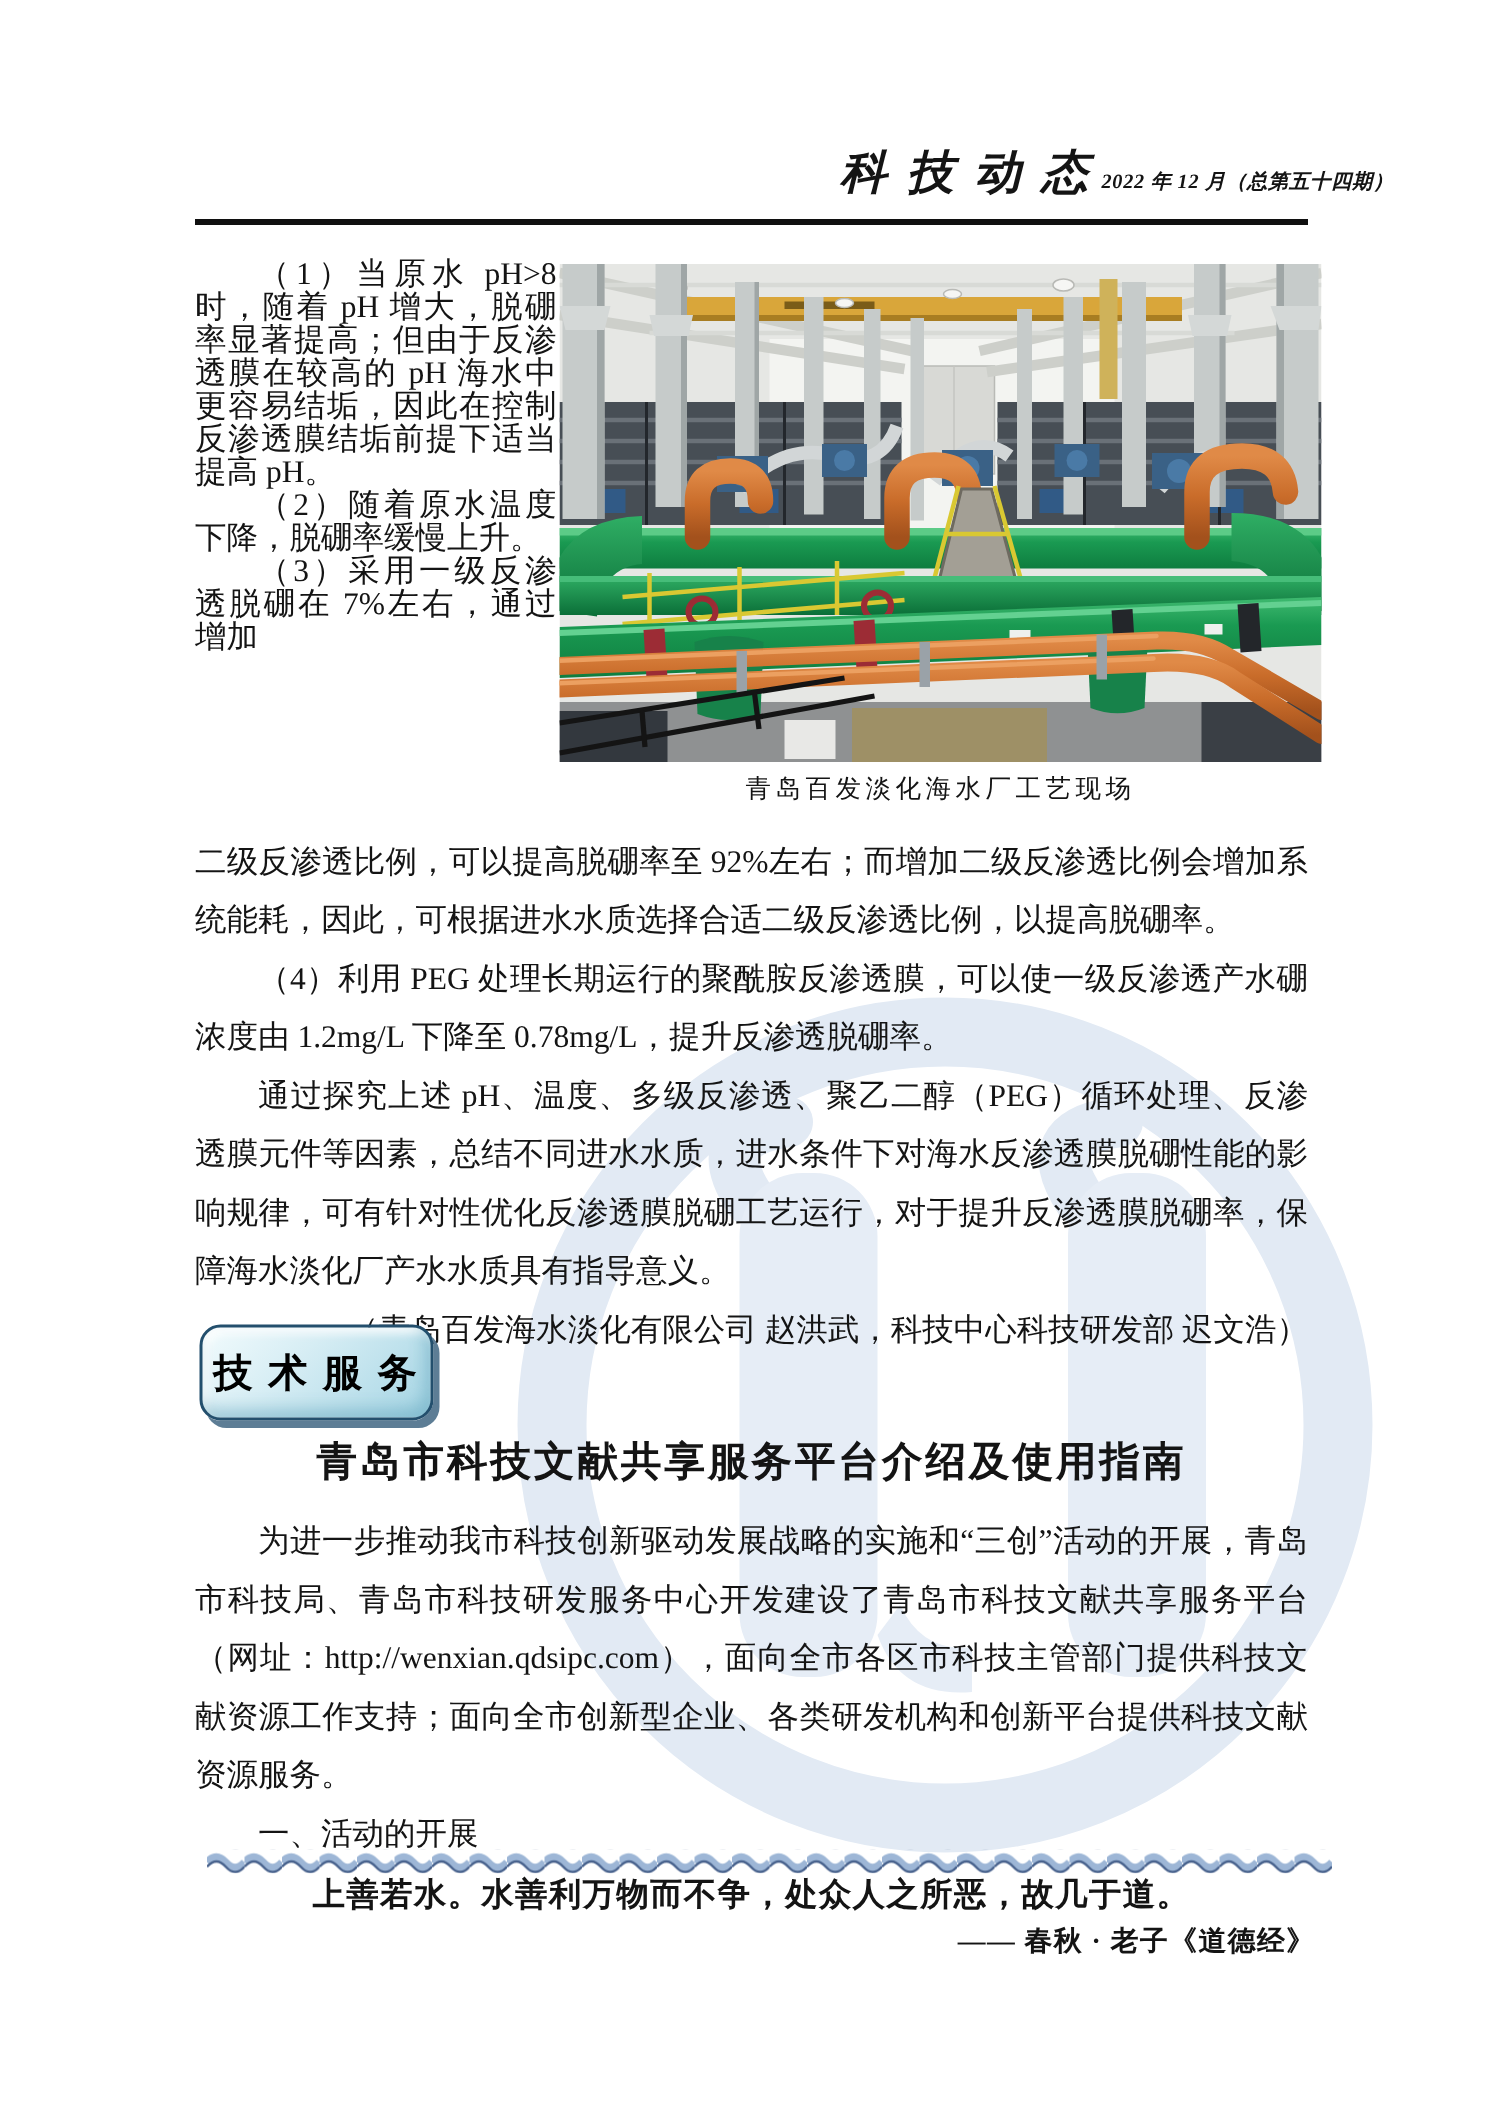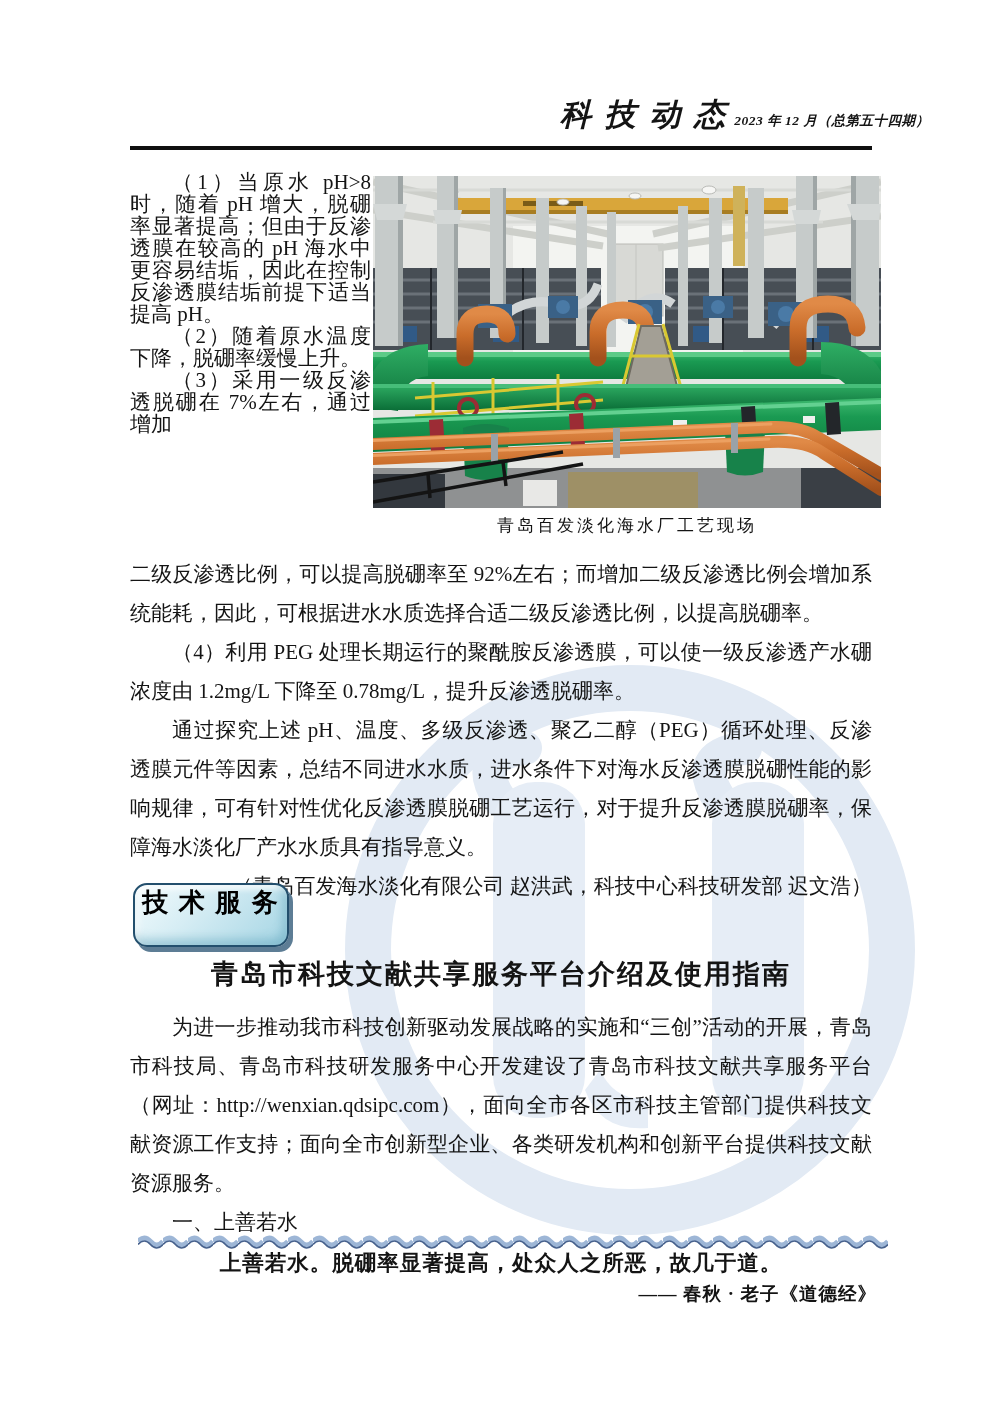--- a/index.html
+++ b/index.html
@@ -35,21 +35,21 @@
   .mainblock p{margin:0;font-size:21px;line-height:39px;text-align:justify;text-justify:inter-ideograph;}
   .mainblock p.indent{text-indent:2em;}
   .mainblock p.byline{text-align:right;text-indent:0;}
   
   .badge{
     left:133px;top:883px;width:152px;height:60px;z-index:2;
     border-radius:14px;
     background:linear-gradient(135deg,#f2fbfd 0%,#d6edf4 40%,#a5d5e4 100%);
     border:2px solid #234f6d;
     box-shadow:4px 5px 0 #5d7d95, inset -4px -6px 10px rgba(90,160,185,.45), inset 3px 4px 6px rgba(255,255,255,.9);
-    display:flex;align-items:flex-start;justify-content:center;
+    display:flex;align-items:center;justify-content:center;
     font-size:26px;font-weight:bold;letter-spacing:2px;color:#000;
   }
   
   .title2{left:130px;top:956px;width:742px;text-align:center;font-size:27px;font-weight:bold;letter-spacing:2px;z-index:2;}
   .a2block{left:130px;top:1008px;width:742px;z-index:2;}
   .a2block p{margin:0;font-size:21px;line-height:39px;text-align:justify;text-justify:inter-ideograph;text-indent:2em;}
   
   .wave{left:138px;top:1233px;width:750px;height:16px;z-index:2;}
   .quote{left:130px;top:1248px;width:742px;text-align:center;font-size:21.5px;font-weight:bold;letter-spacing:1px;z-index:2;}
   .quote-src{left:130px;top:1281px;width:747px;text-align:right;font-size:18.5px;font-weight:bold;letter-spacing:1px;z-index:2;}
@@ -67,21 +67,21 @@
     </g>
     <g fill="#e6edf6" stroke="none">
       <rect x="493" y="782" width="92" height="336" rx="42"></rect>
       <rect x="712" y="782" width="92" height="336" rx="42"></rect>
       <path d="M 585 1090 Q 600 1132 648 1128 L 648 1098 Q 615 1102 600 1070 Z"></path>
     </g>
   </svg>
 
   <div class="layer masthead">
     <span class="masthead-title">科 技 动 态</span>
-    <span class="masthead-issue">2023 年 12 月（总第五十四期）</span>
+    <span class="masthead-issue">2022 年 12 月（总第五十四期）</span>
   </div>
   <div class="layer head-rule"></div>
 
   <div class="layer leftcol">
     <p>（1）当原水 pH&gt;8 时，随着 pH 增大，脱硼率显著提高；但由于反渗透膜在较高的 pH 海水中更容易结垢，因此在控制反渗透膜结垢前提下适当提高 pH。</p>
     <p>（2）随着原水温度下降，脱硼率缓慢上升。</p>
     <p>（3）采用一级反渗透脱硼在 7%左右，通过增加</p>
   </div>
 
   <div class="layer photo">
@@ -301,28 +301,28 @@
     <p class="byline">（青岛百发海水淡化有限公司  赵洪武，科技中心科技研发部  迟文浩）</p>
   </div>
 
   <div class="layer badge">
     <span>技 术 服 务</span>
   </div>
 
   <div class="layer title2">青岛市科技文献共享服务平台介绍及使用指南</div>
   <div class="layer a2block">
     <p>为进一步推动我市科技创新驱动发展战略的实施和“三创”活动的开展，青岛市科技局、青岛市科技研发服务中心开发建设了青岛市科技文献共享服务平台（网址：http://wenxian.qdsipc.com），面向全市各区市科技主管部门提供科技文献资源工作支持；面向全市创新型企业、各类研发机构和创新平台提供科技文献资源服务。</p>
-    <p>一、上善若水</p>
+    <p>一、活动的开展</p>
   </div>
 
   <svg class="layer wave" viewBox="0 0 750 16" xmlns="http://www.w3.org/2000/svg">
     <defs>
       <pattern id="wv" width="25" height="16" patternUnits="userSpaceOnUse">
         <path d="M0 8.5 Q 6.25 1.5 12.5 8.5 T 25 8.5" fill="none" stroke="#9db6d6" stroke-width="5"></path>
         <path d="M0 11.5 Q 6.25 4.5 12.5 11.5 T 25 11.5" fill="none" stroke="#47618c" stroke-width="1.6"></path>
       </pattern>
     </defs>
     <rect width="750" height="16" fill="url(#wv)"></rect>
   </svg>
-  <div class="layer quote">上善若水。脱硼率显著提高，处众人之所恶，故几于道。</div>
+  <div class="layer quote">上善若水。水善利万物而不争，处众人之所恶，故几于道。</div>
   <div class="layer quote-src">——  春秋 · 老子《道德经》</div>
 
 </div>
 
 </body></html>

